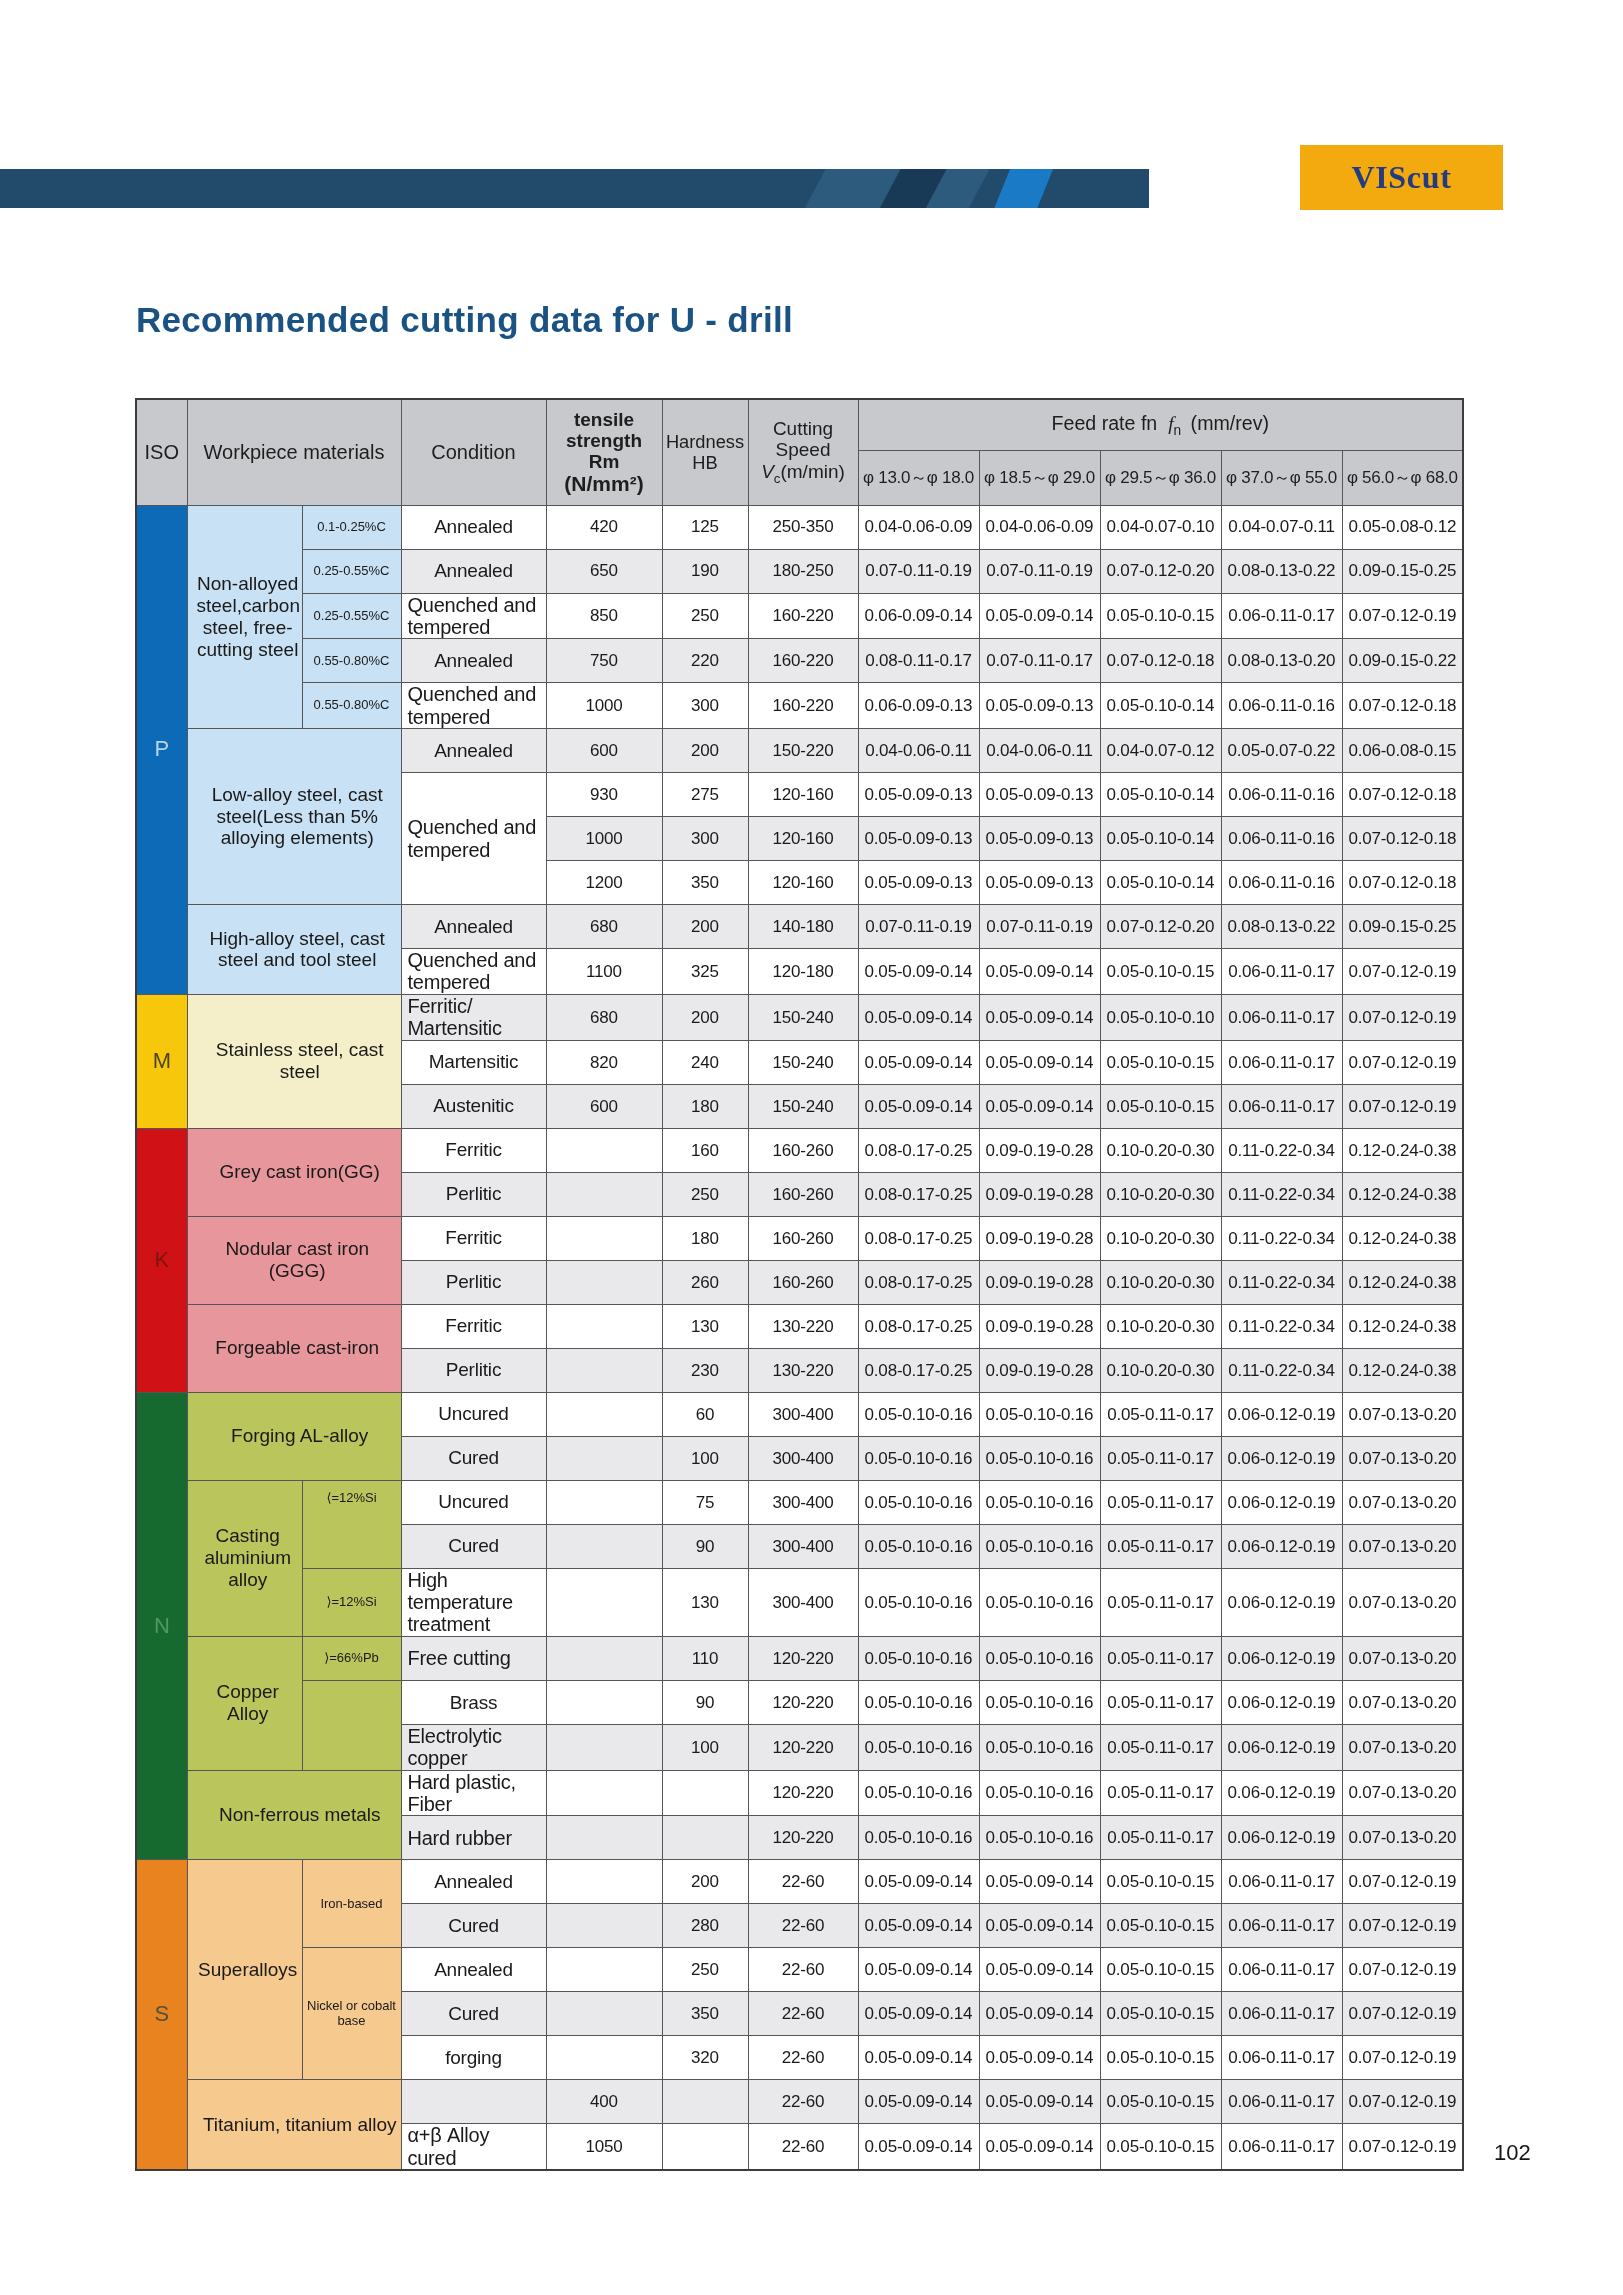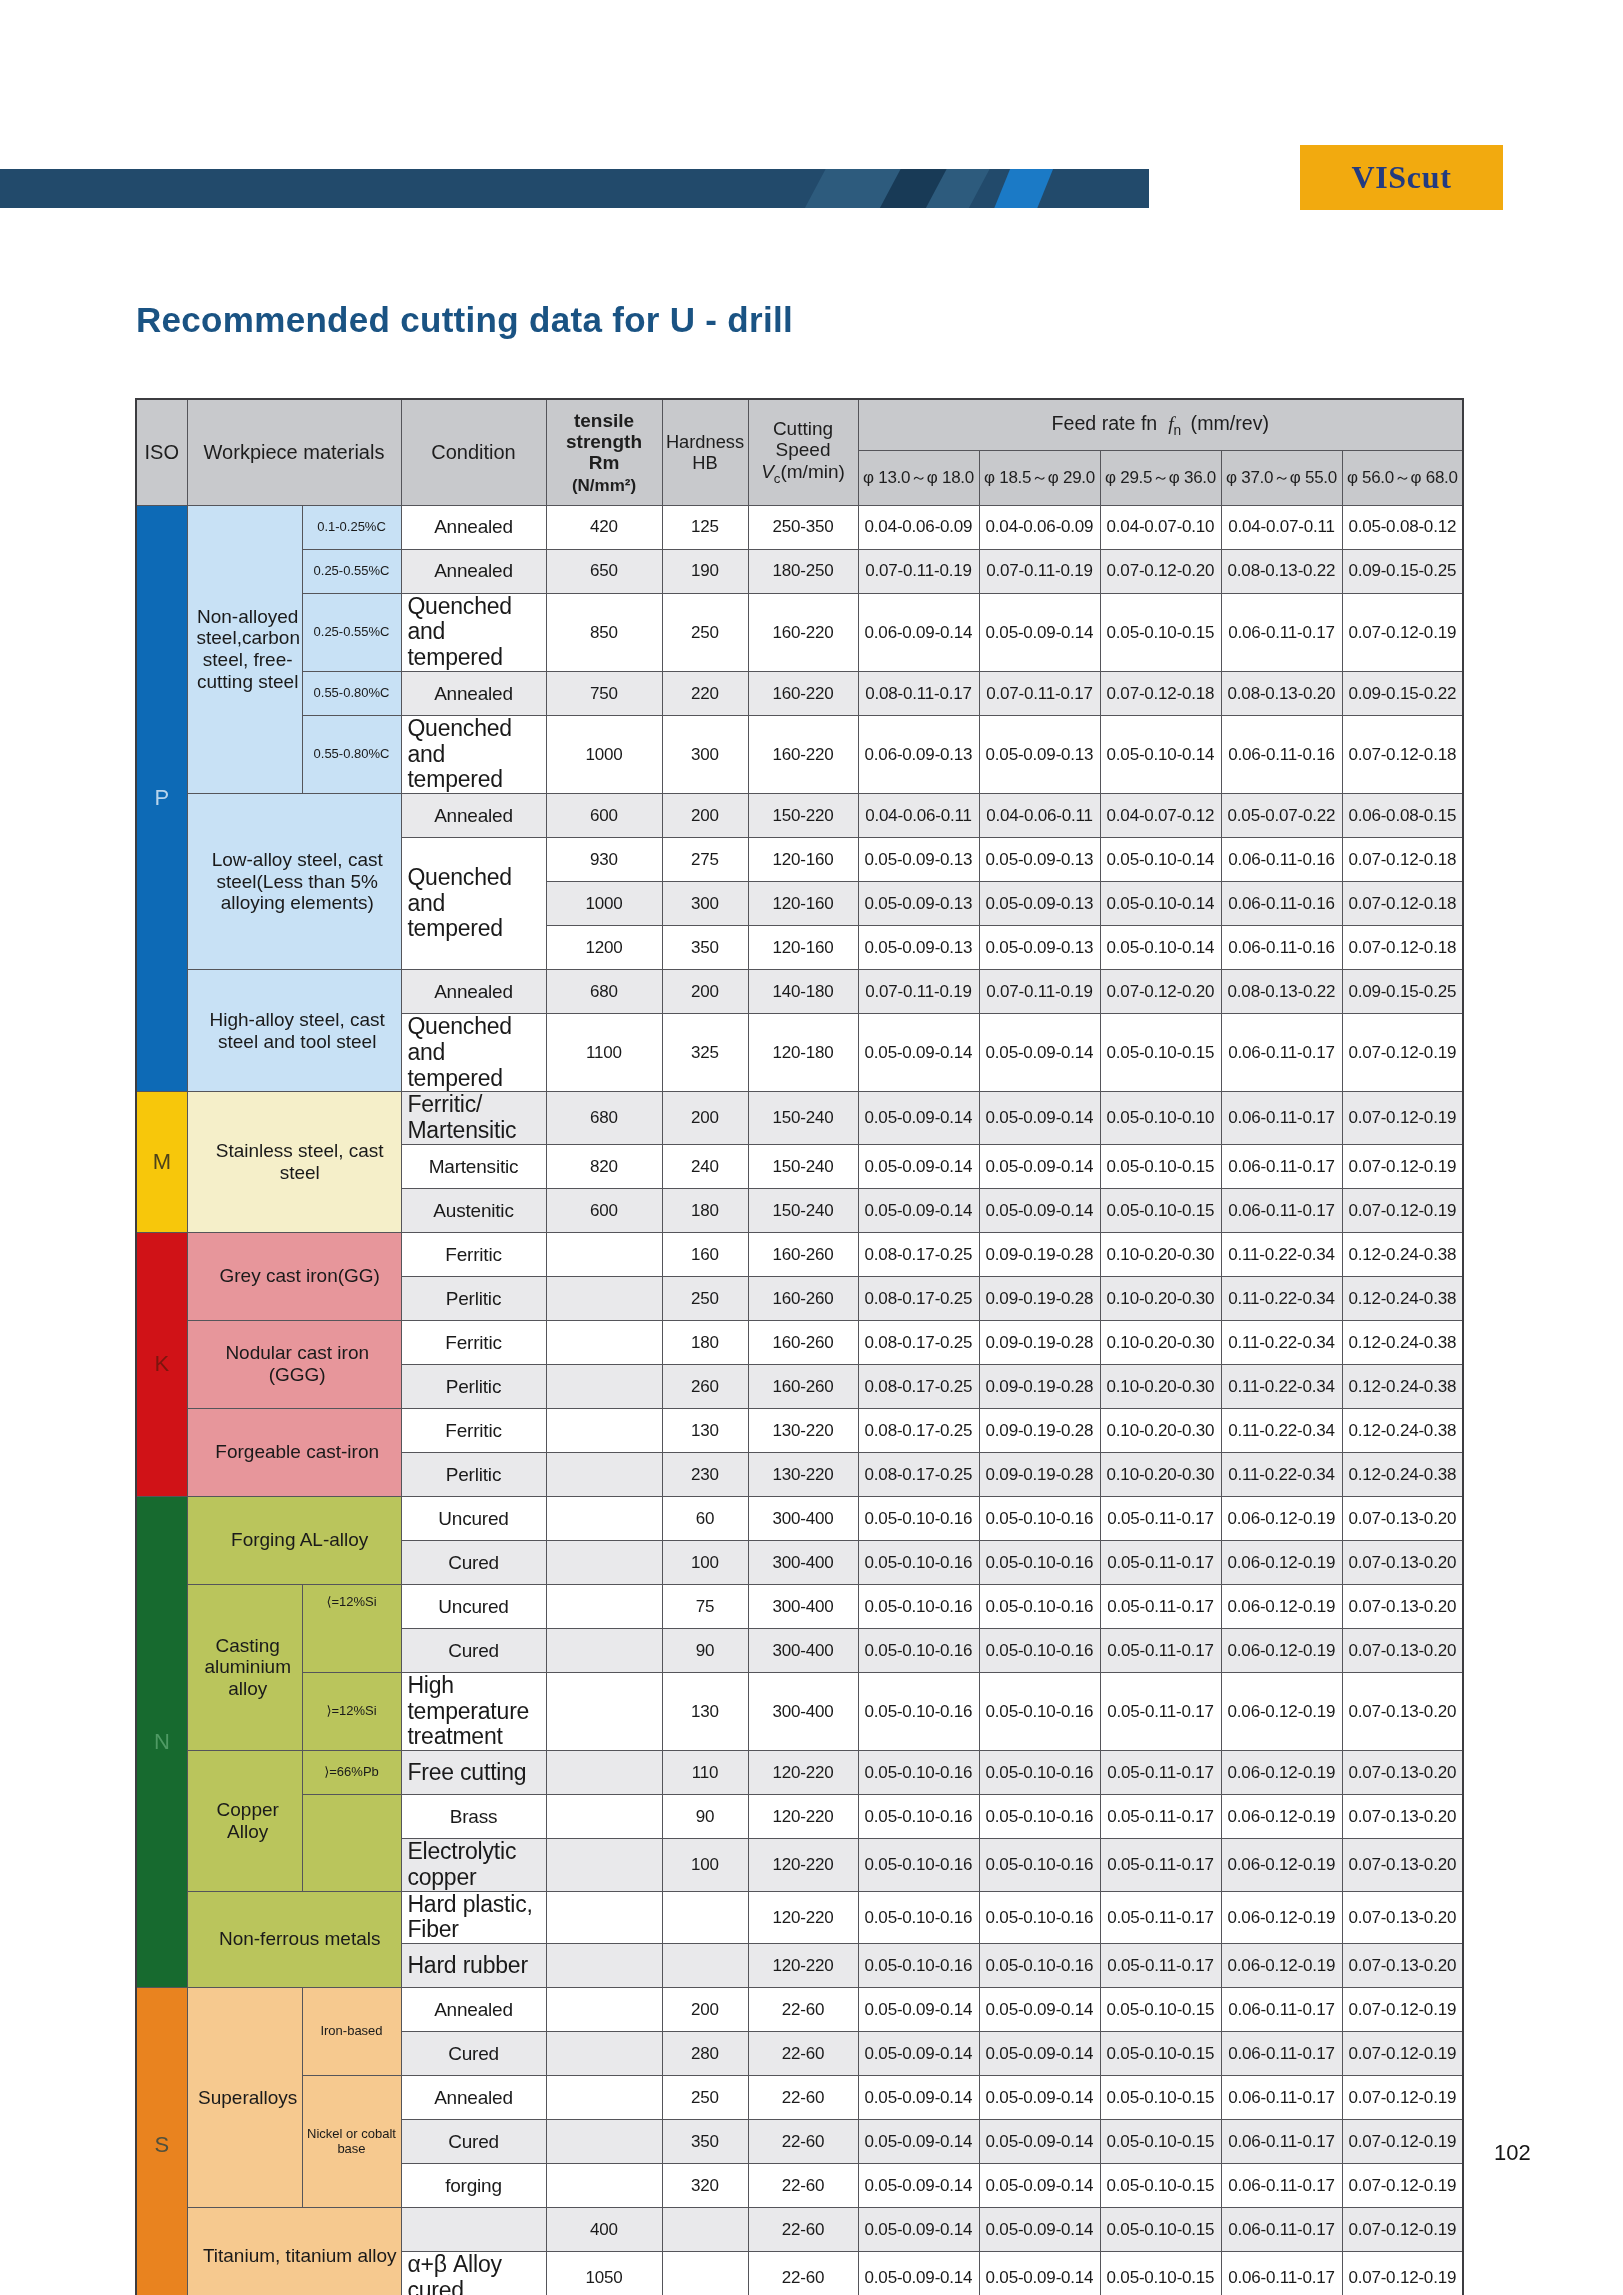--- a/index.html
+++ b/index.html
@@ -22,34 +22,34 @@
   .table-wrap{position:absolute;left:135px;top:398px;display:flex;align-items:stretch;}
   .gutter{width:23.6px;border:2px solid #3c3c40;border-right:none;background:#fff;position:relative;}
   .gutter span{position:absolute;top:50%;left:50%;transform:translate(-50%,-50%);font-size:19.6px;color:#222;white-space:nowrap;}
   table{border-collapse:collapse;table-layout:fixed;width:1328px;border:2px solid #3c3c40;}
   th,td{border:1.3px solid #55555a;overflow:hidden;}
   thead th{background:#c8c9cc;font-weight:normal;color:#1e1e1e;padding:0 1.3px;}
   thead tr:first-child{height:51px;}
   thead tr:last-child{height:55px;}
   th.main{font-size:20px;}
   th.tens{font-size:19px;line-height:1.12;font-weight:bold;}
-  th.tens .unit{font-size:17px;text-align:center;}
+  th.tens .unit{font-size:21px;text-align:center;}
   th.hard{font-size:18.3px;line-height:1.15;}
   th.speed{font-size:19px;line-height:1.12;}
   th.feedmain{font-size:19.6px;}
   th.feedcol{font-size:17px;letter-spacing:-0.3px;}
   .it{font-style:italic;}
   .serif{font-family:"Liberation Serif", serif;}
   sub{font-size:70%;}
 
   tbody td{height:43px;text-align:center;font-size:17px;letter-spacing:-0.2px;padding:0 2.6px;line-height:1.12;}
   tbody tr:nth-child(odd)  td{background:#ffffff;}
   tbody tr:nth-child(even) td{background:#e9e9eb;}
   td.cond{font-size:19px;}
-  td.cond.left{text-align:left;padding-left:5.9px;font-size:23px;}
+  td.cond.left{text-align:left;padding-left:5.9px;font-size:20px;}
   td.mat{text-align:center;padding-left:9px;font-size:19px;line-height:1.15;letter-spacing:0;}
   td.mat.ctr{text-align:center;padding-left:14px;}
   td.sub{font-size:13px;letter-spacing:0;}
   td.sub.vtop{vertical-align:top;padding-top:10.5px;}
   td.iso{font-size:22px;}
 
   td.iso-p{background:#0d6ab6 !important;color:#b8d4ec;}
   td.mat-p{background:#c8e1f5 !important;}
   td.iso-m{background:#f7c70b !important;color:#4d431a;}
   td.mat-m{background:#f5efc9 !important;}

